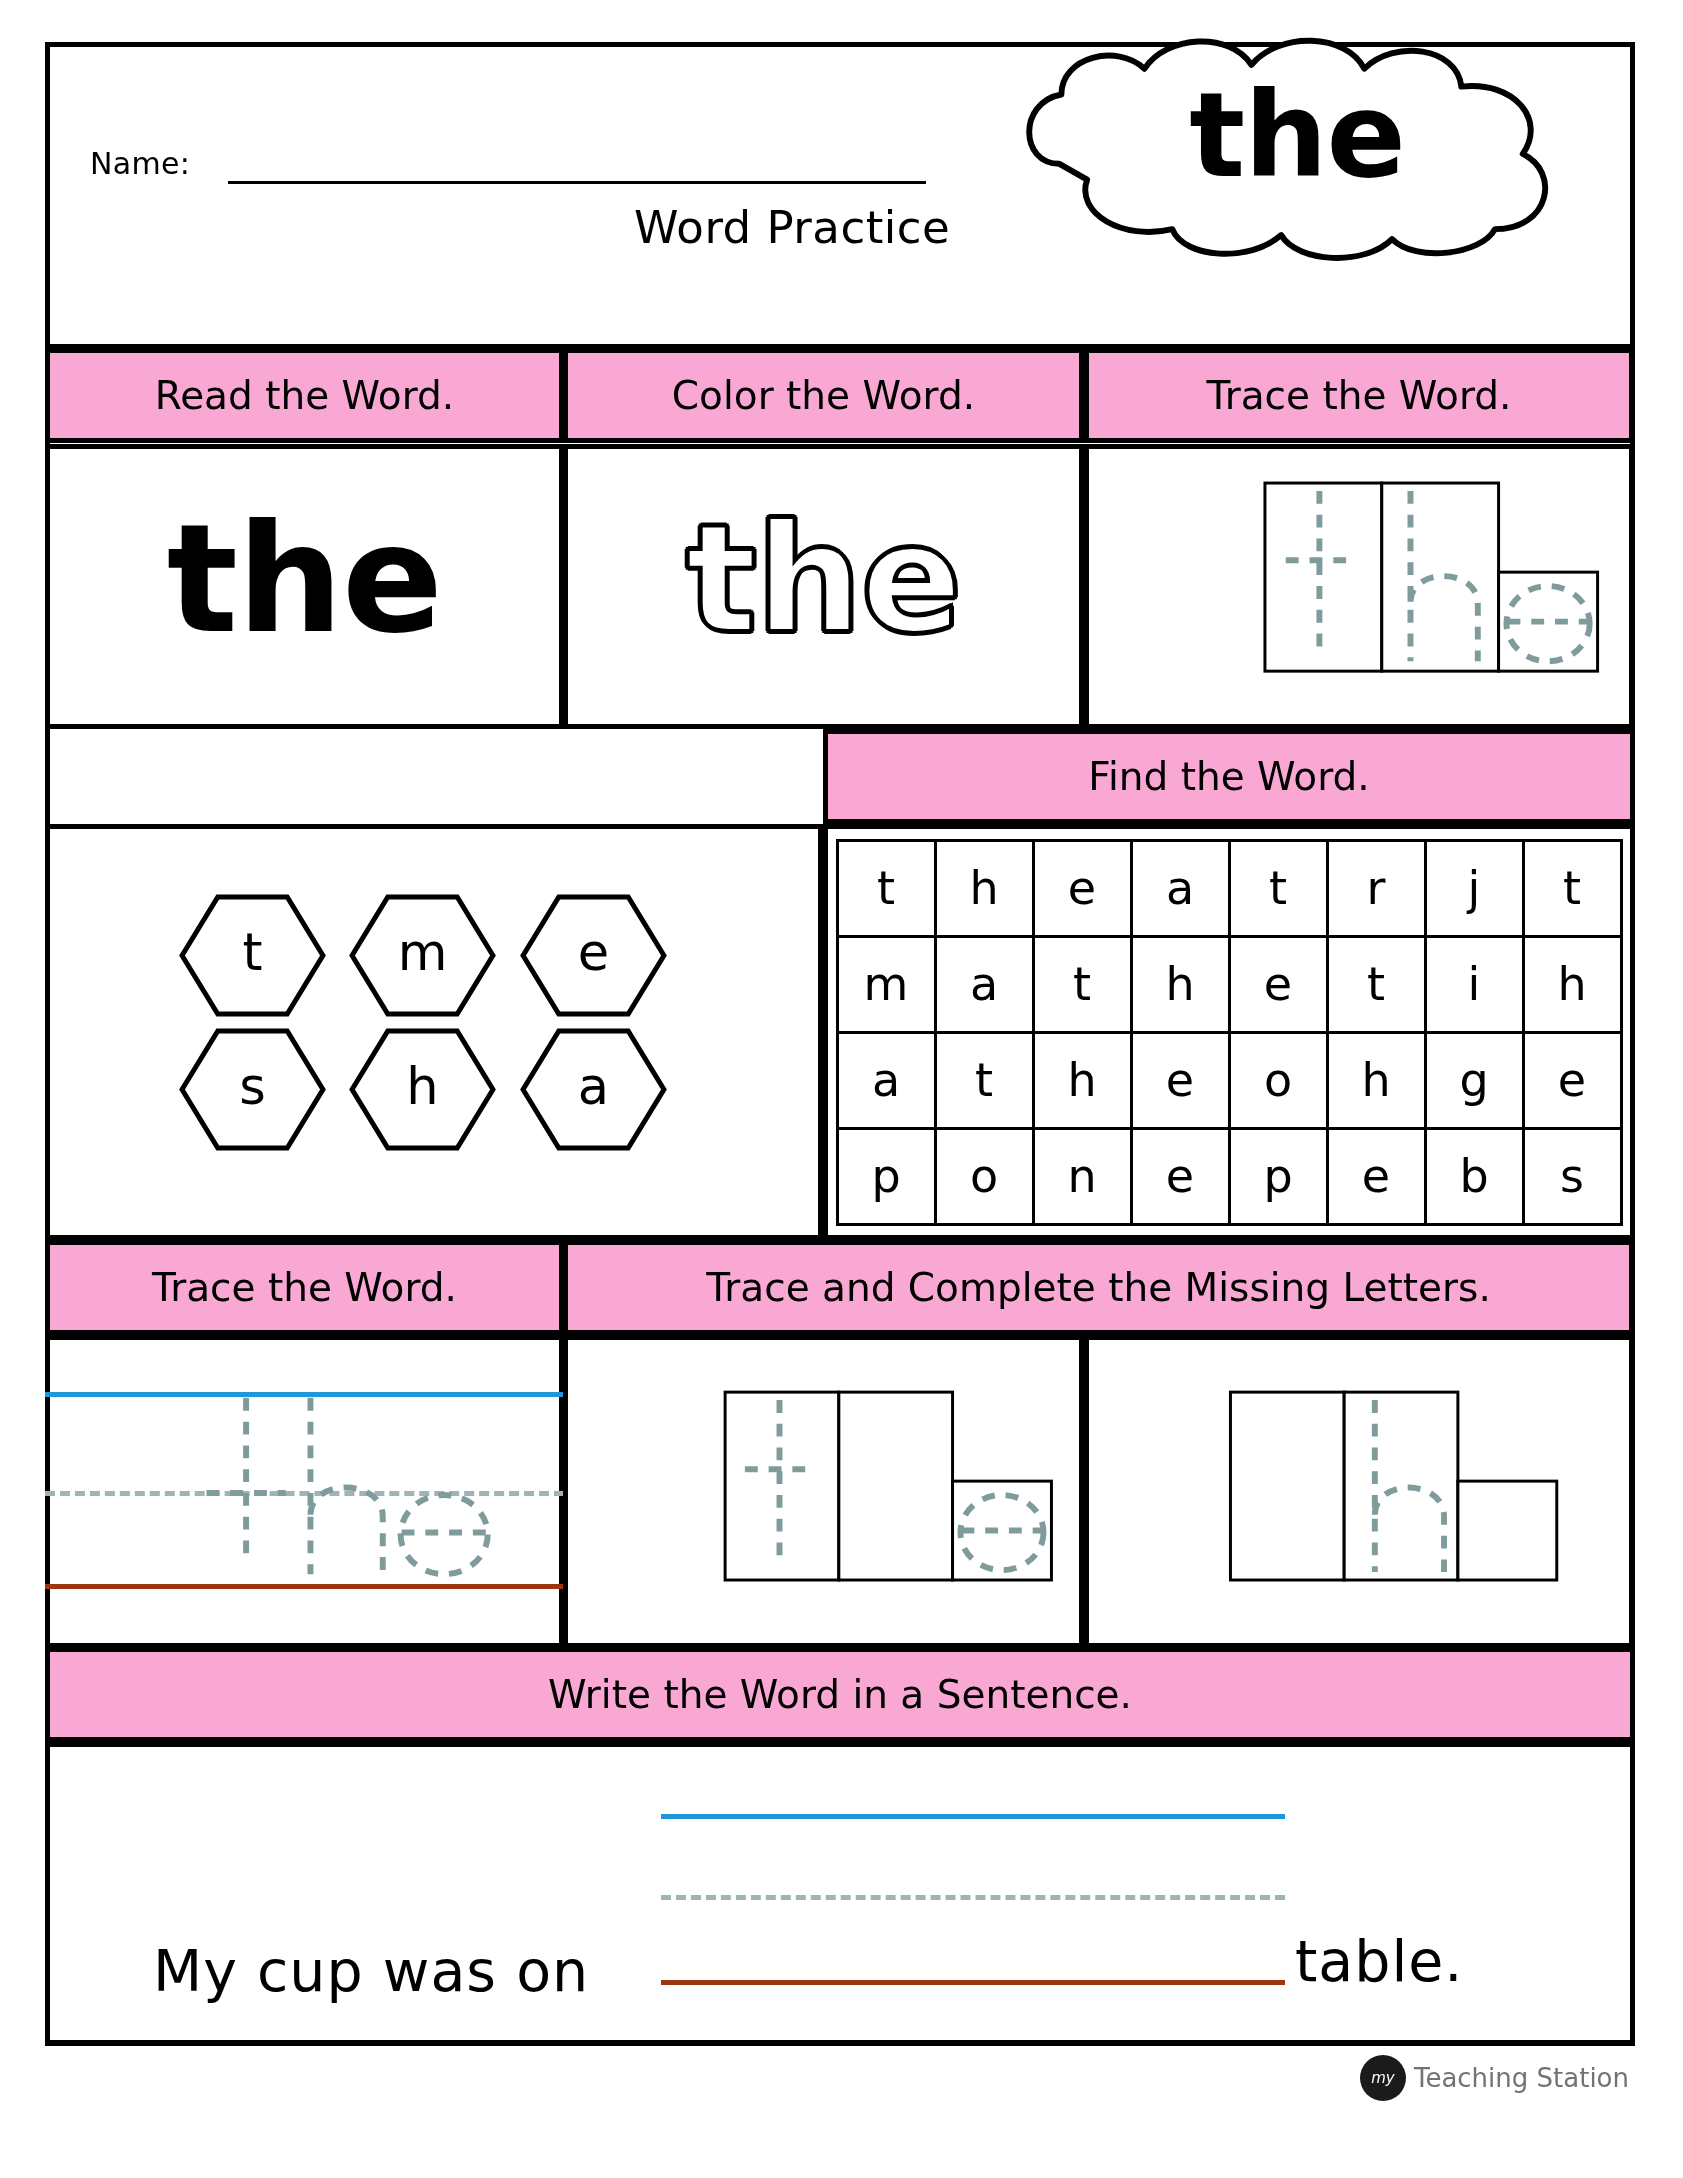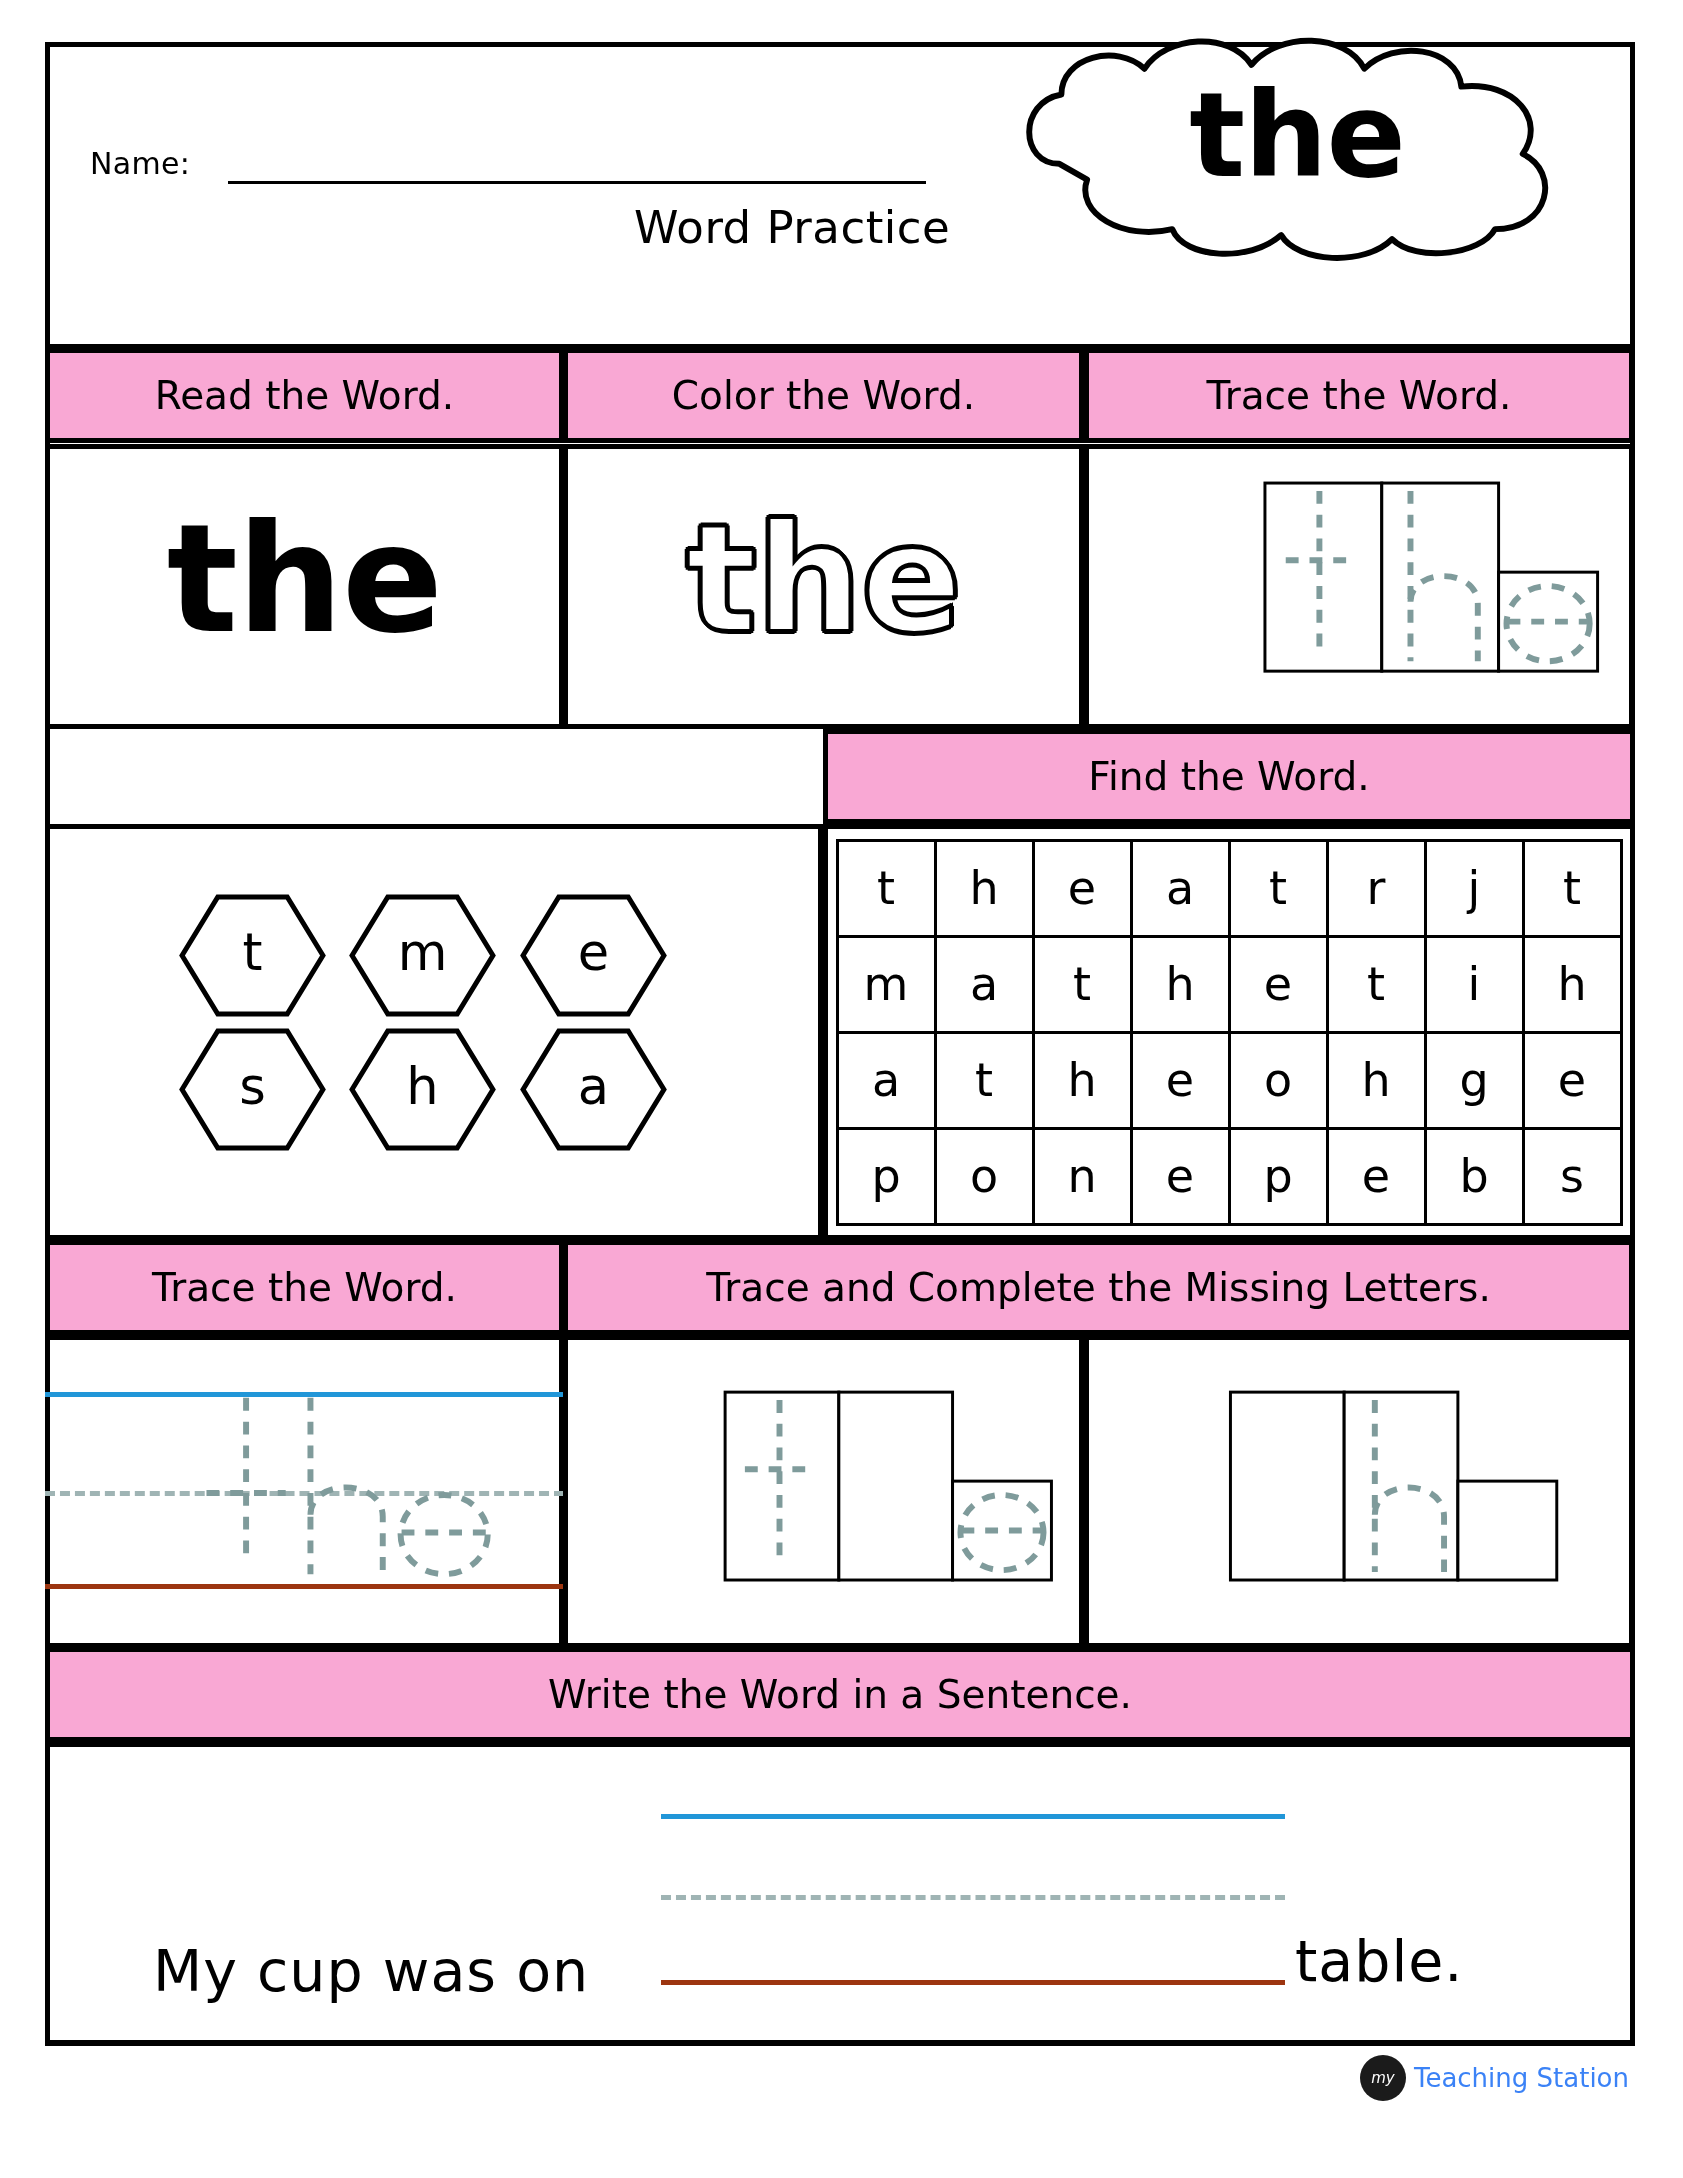--- a/index.html
+++ b/index.html
@@ -191,21 +191,21 @@
     background: #1b1b1b;
     color: #fff;
     font-size: 15px;
     display: flex;
     align-items: center;
     justify-content: center;
     font-style: italic;
   }
   .logo-text {
     font-size: 26px;
-    color: #3b82f6;
+    color: #737373;
   }
   svg { overflow: visible; }
 </style>
 </head>
 <body>
 
 <div class="page">
 
   <div class="frame"></div>
 

